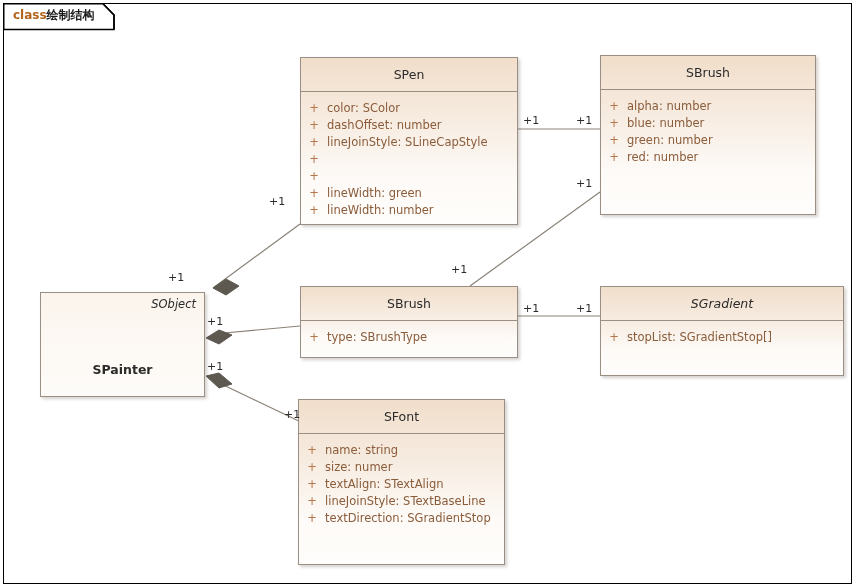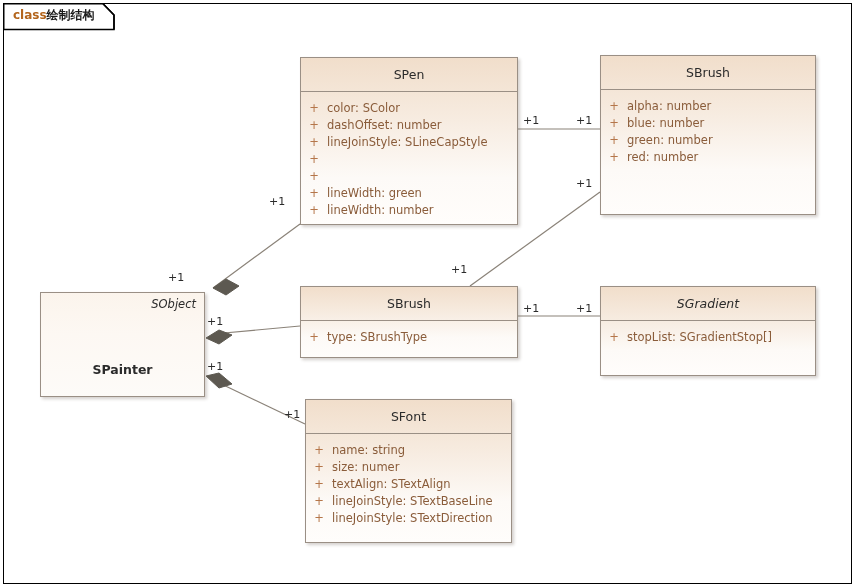--- a/index.html
+++ b/index.html
@@ -245,52 +245,52 @@
   <div class="uml-class" style="left:300px; top:286px; width:218px; height:72px;">
     <div class="uml-head">SBrush</div>
     <div class="uml-attrs">
       <div class="attr-row">
         <span class="attr-vis">+</span>
         <span class="attr-text">type: SBrushType</span>
       </div>
     </div>
   </div>
 
-  <div class="uml-class" style="left:600px; top:286px; width:216px; height:90px;">
+  <div class="uml-class" style="left:600px; top:286px; width:244px; height:90px;">
     <div class="uml-head abstract">SGradient</div>
     <div class="uml-attrs">
       <div class="attr-row">
         <span class="attr-vis">+</span>
         <span class="attr-text">stopList: SGradientStop[]</span>
       </div>
     </div>
   </div>
 
-  <div class="uml-class" style="left:305px; top:399px; width:207px; height:144px;">
+  <div class="uml-class" style="left:298px; top:399px; width:207px; height:166px;">
     <div class="uml-head">SFont</div>
     <div class="uml-attrs">
       <div class="attr-row">
         <span class="attr-vis">+</span>
         <span class="attr-text">name: string</span>
       </div>
       <div class="attr-row">
         <span class="attr-vis">+</span>
         <span class="attr-text">size: numer</span>
       </div>
       <div class="attr-row">
         <span class="attr-vis">+</span>
         <span class="attr-text">textAlign: STextAlign</span>
       </div>
       <div class="attr-row">
         <span class="attr-vis">+</span>
         <span class="attr-text">lineJoinStyle: STextBaseLine</span>
       </div>
       <div class="attr-row">
         <span class="attr-vis">+</span>
-        <span class="attr-text">lineJoinStyle: STextDirection</span>
+        <span class="attr-text">textDirection: SGradientStop</span>
       </div>
     </div>
   </div>
 
   <div class="mult" style="left:269px; top:195px;">+1</div>
   <div class="mult" style="left:523px; top:114px;">+1</div>
   <div class="mult" style="left:576px; top:114px;">+1</div>
   <div class="mult" style="left:576px; top:177px;">+1</div>
   <div class="mult" style="left:168px; top:271px;">+1</div>
   <div class="mult" style="left:451px; top:263px;">+1</div>

